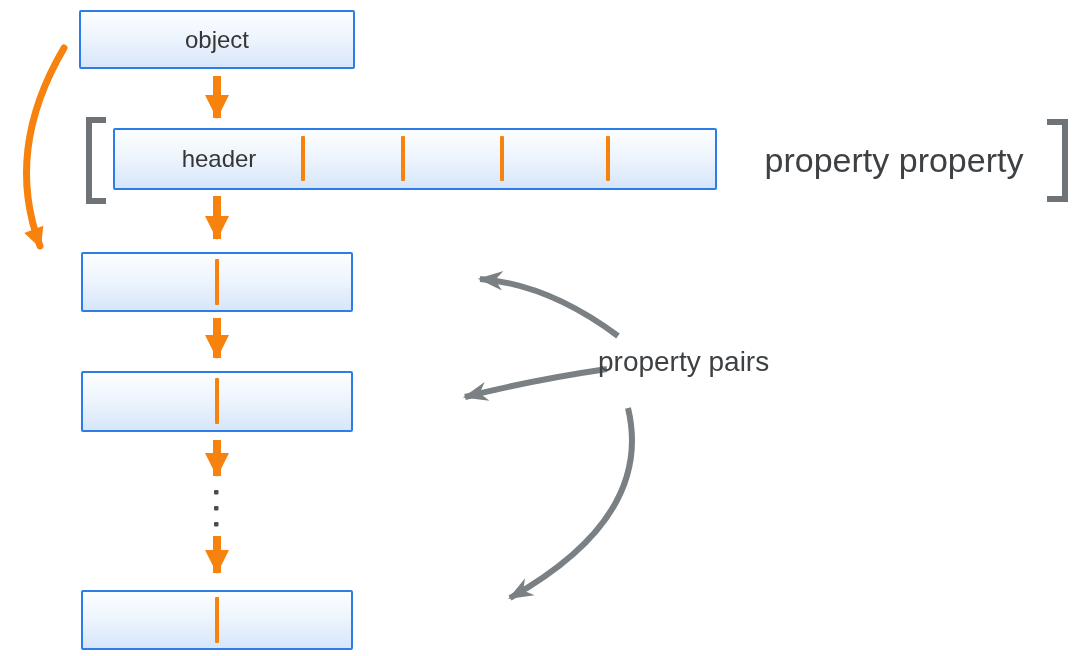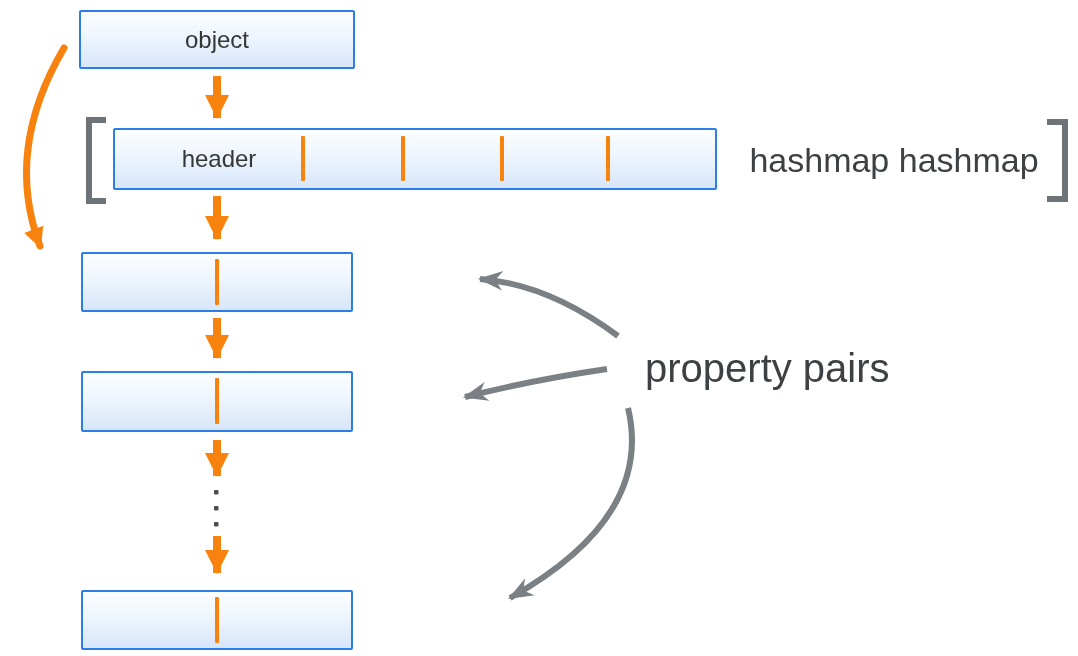--- a/index.html
+++ b/index.html
@@ -14,21 +14,21 @@
   .box{position:absolute;z-index:2;border:2.5px solid var(--box-border);border-radius:2px;
        background:linear-gradient(to bottom,var(--box-fill-top) 0%,#eef5fd 45%,var(--box-fill-bottom) 100%);padding-left:41px;}
   .box-label{position:absolute;left:0;top:0;width:100%;height:100%;display:flex;
              align-items:center;justify-content:center;color:var(--box-text);font-size:24px;}
   .header-label{left:18px;width:172px;}
   .tick{position:absolute;width:4px;background:var(--orange);border-radius:1px;}
   .header-box .tick{top:6px;height:45px;}
   .pair-box .tick{top:5px;height:46px;left:132px;}
   .free-label{position:absolute;z-index:2;color:var(--label-text);white-space:nowrap;}
   .hashmap-label{left:733px;top:141px;width:322px;text-align:center;font-size:34px;}
-  .pairs-label{left:645px;top:346px;font-size:40px;}
+  .pairs-label{left:598px;top:346px;font-size:28px;}
   
   .o-stroke{stroke:var(--orange);fill:none;}
   .g-stroke{stroke:var(--arrow-gray);fill:none;}
   .b-stroke{stroke:var(--bracket-gray);fill:none;}
   .o-fill{fill:var(--orange);}
   .g-fill{fill:var(--arrow-gray);}
   .dot{fill:#4c4c4c;}
 </style>
 </head>
 <body>
@@ -86,16 +86,16 @@
   </div>
 
   <div class="box pair-box" style="left:81px;top:371px;width:272px;height:61px;">
     <div class="tick"></div>
   </div>
 
   <div class="box pair-box" style="left:81px;top:590px;width:272px;height:60px;">
     <div class="tick"></div>
   </div>
 
-  <div class="free-label hashmap-label">hashmap hashmap</div>
+  <div class="free-label hashmap-label">property property</div>
   <div class="free-label pairs-label">property pairs</div>
 
 </div>
 
 </body></html>

